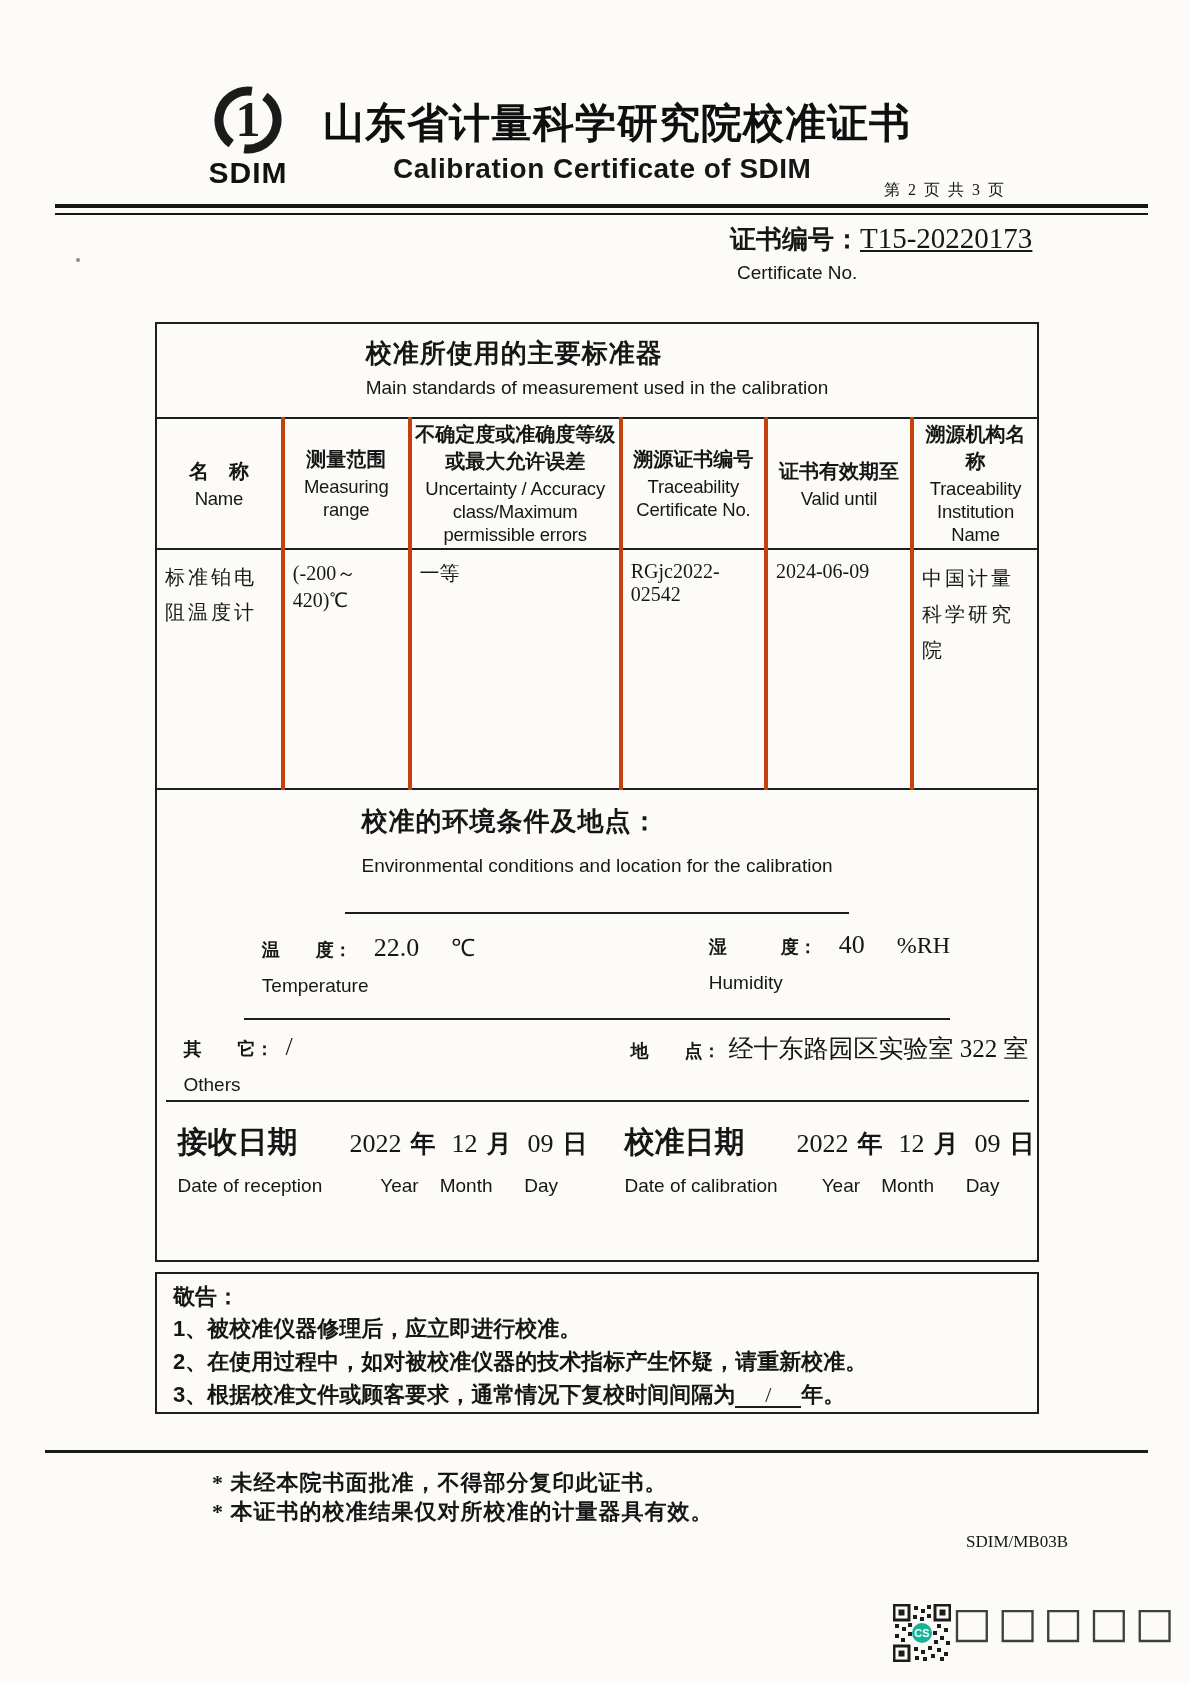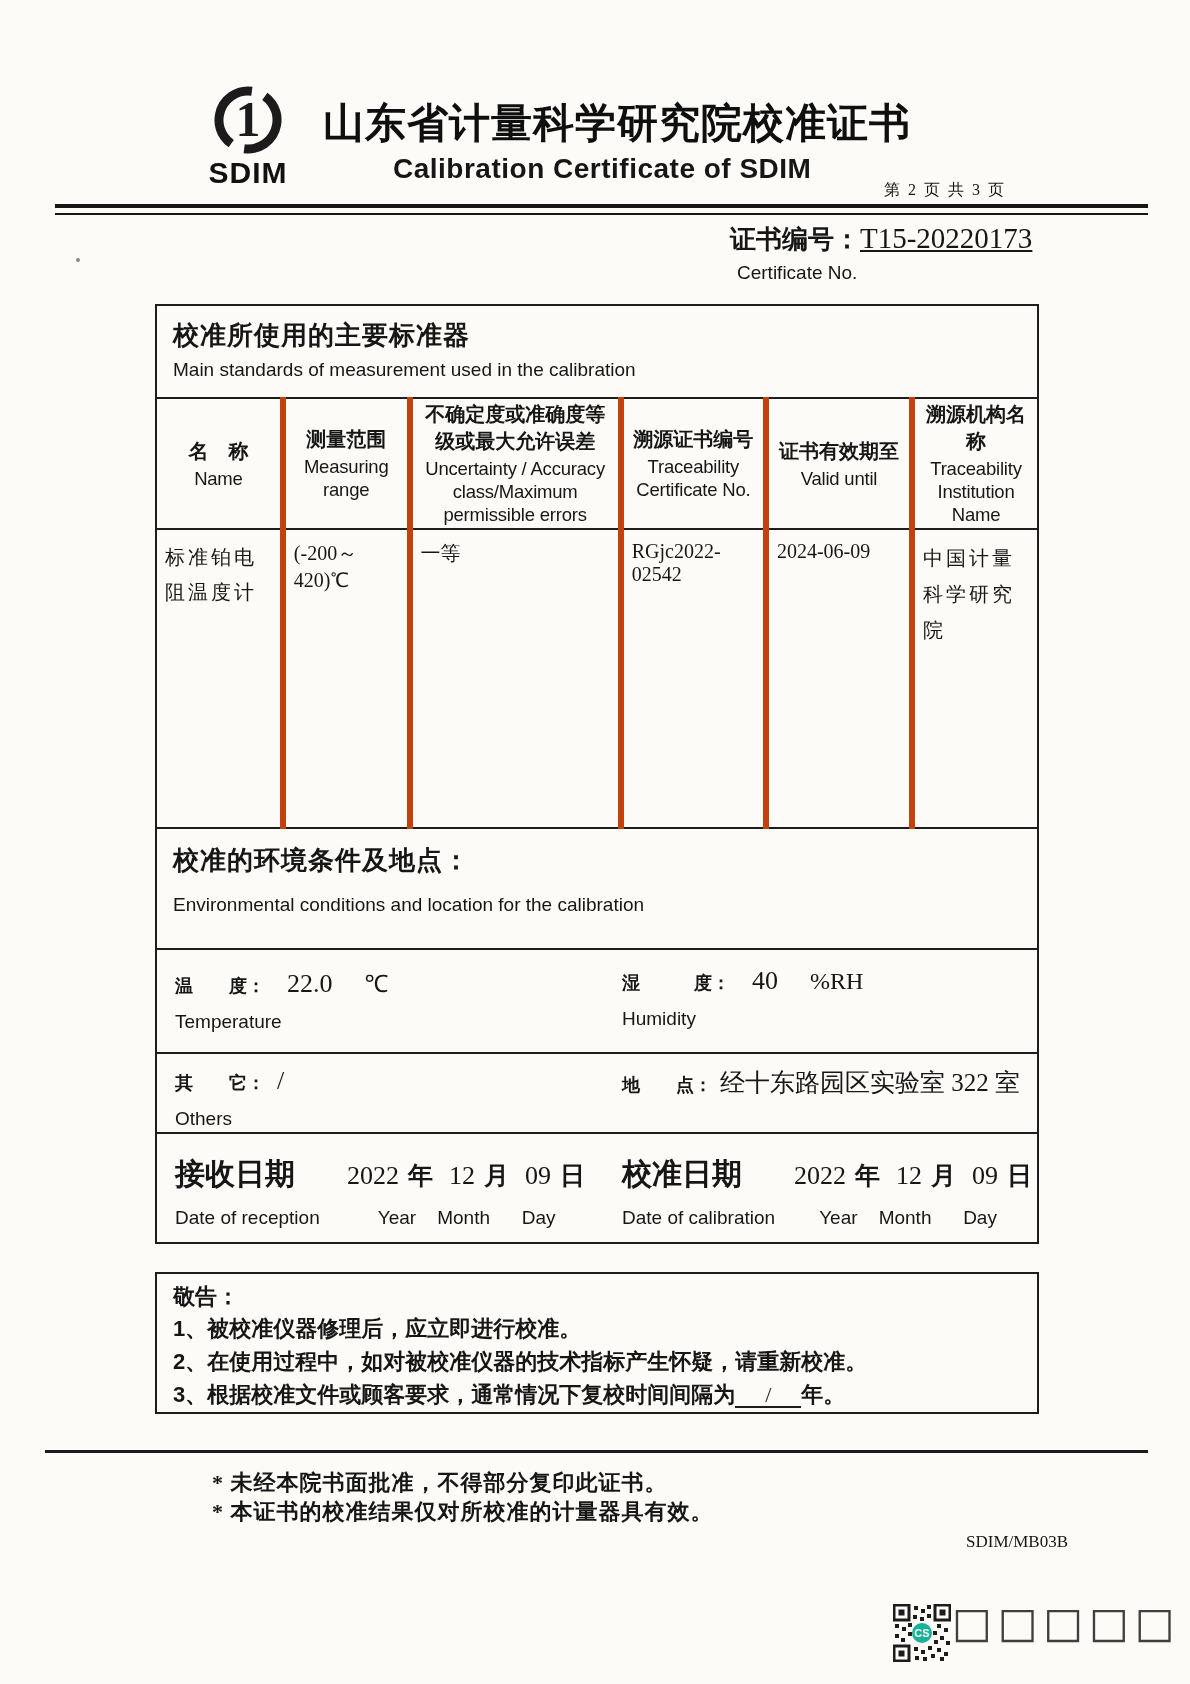--- a/index.html
+++ b/index.html
@@ -15,33 +15,33 @@
   .title-cn{left:323px;top:96px;font-size:41px;font-weight:700;letter-spacing:1px;white-space:nowrap;color:#0f0f0f;}
   .title-en{left:393px;top:153px;font-size:28px;font-weight:700;letter-spacing:.5px;white-space:nowrap;}
   .page-info{left:884px;top:180px;font-size:16px;letter-spacing:2px;font-family:"Liberation Serif",serif;white-space:pre;}
   .rule-double{left:55px;top:204px;width:1093px;height:5px;border-top:4px solid #161616;border-bottom:2px solid #161616;}
   .certno{left:730px;top:222px;white-space:nowrap;}
   .certno-label{font-size:26px;font-weight:700;}
   .certno-value{font-size:29px;font-family:"Liberation Serif",serif;text-decoration:underline;}
   .certno-en{left:737px;top:262px;font-size:19px;}
   .speck{left:76px;top:258px;width:4px;height:4px;background:#8a8a8a;border-radius:50%;}
   
-  .main-box{left:155px;top:304px;width:884px;height:940px;border:2px solid #1d1d1d;box-sizing:border-box;
-            display:flex;flex-direction:column;}
+  .main-box{left:155px;top:322px;width:884px;height:940px;border:2px solid #1d1d1d;box-sizing:border-box;
+            display:flex;flex-direction:column;align-items:center;}
   .sec-title{height:93px;box-sizing:border-box;padding:12px 16px 0 16px;}
   .sec-cn{font-size:26px;font-weight:700;letter-spacing:1px;}
   .sec-en{font-size:19px;margin-top:6px;}
   table.tbl{width:100%;border-collapse:collapse;table-layout:fixed;border-top:2px solid #1d1d1d;border-bottom:2px solid #1d1d1d;}
-  .tbl th,.tbl td{border-left:6px solid #c2410c;box-sizing:border-box;}
+  .tbl th,.tbl td{border-left:4px solid #c2410c;box-sizing:border-box;}
   .tbl th:first-child,.tbl td:first-child{border-left:none;}
   .thead{height:120px;}
   .thead th{border-bottom:2px solid #1d1d1d;vertical-align:middle;text-align:center;padding:2px 3px;font-weight:400;}
   .hcn{font-size:20px;font-weight:700;line-height:1.35;white-space:pre-wrap;}
   .hen{font-size:18.5px;line-height:1.25;letter-spacing:-0.2px;margin-top:2px;}
-  .tdata{height:299px;}
+  .tdata{height:240px;}
   .tdata td{vertical-align:top;padding:10px 8px;font-size:20px;}
   .ser{font-family:"Liberation Serif",serif;}
   .cell-name{letter-spacing:3px;line-height:1.75;}
   .cell-inst{letter-spacing:3px;line-height:1.8;}
   
   .env-title{height:124px;box-sizing:border-box;border-bottom:2px solid #1d1d1d;padding:14px 16px 0 16px;}
   .env-title .sec-en{margin-top:16px;}
   .env-row{display:flex;box-sizing:border-box;}
   .row-b{border-bottom:2px solid #1d1d1d;}
   .r-temp{height:106px;padding-top:16px;}

